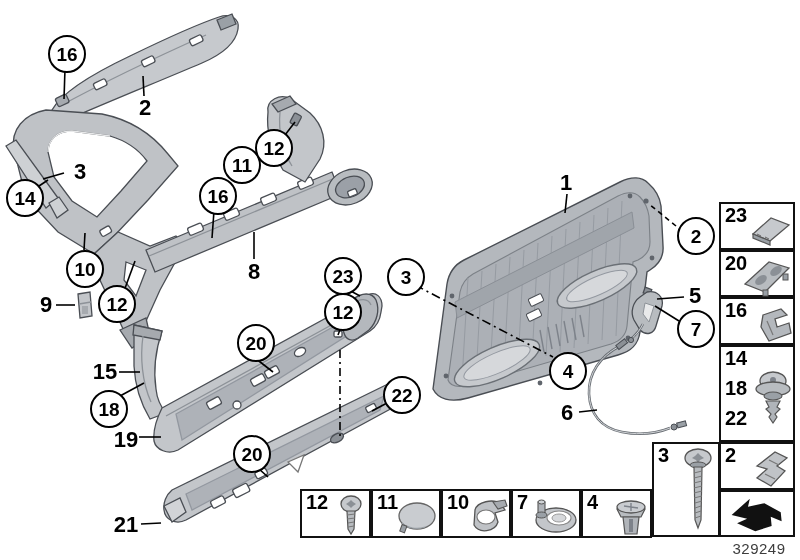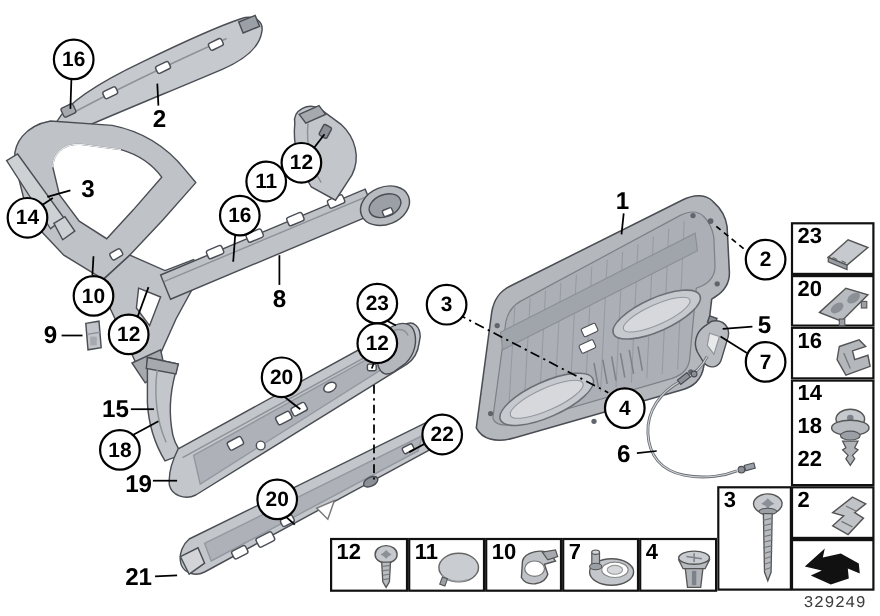--- a/index.html
+++ b/index.html
@@ -14,21 +14,21 @@
   
   .lb{position:absolute;z-index:3;transform:translate(-50%,-50%);
       font-weight:700;font-size:22px;color:#000;line-height:1;}
   
   .box{position:absolute;z-index:2;border:2px solid #111;background:#fff;box-sizing:border-box;}
   .box .num{position:absolute;left:4px;top:1px;font-weight:700;font-size:20px;color:#000;line-height:1.05;}
   .box .num2{top:31px;}
   .box .num3{top:61px;}
   .box svg{position:absolute;}
   .part-number{position:absolute;z-index:3;left:723px;top:540px;width:72px;text-align:center;
-      font-size:15px;color:#3d3d3d;letter-spacing:.5px;font-family:Liberation Mono, monospace;}
+      font-size:15px;color:#3d3d3d;letter-spacing:.5px;}
 </style>
 </head>
 <body>
 
 <div class="stage">
 
 <svg class="art" width="800" height="560" viewBox="0 0 800 560">
 
   <g stroke="#4a4e54" stroke-width="1.3">
     <path d="M52,110 C62,92 92,74 130,56 C165,39 198,24 219,17 C231,13 240,19 238,29 C236,42 223,54 202,63 C162,80 108,102 76,116 C61,122 50,121 52,110 Z" fill="#c6c9cd"></path>

